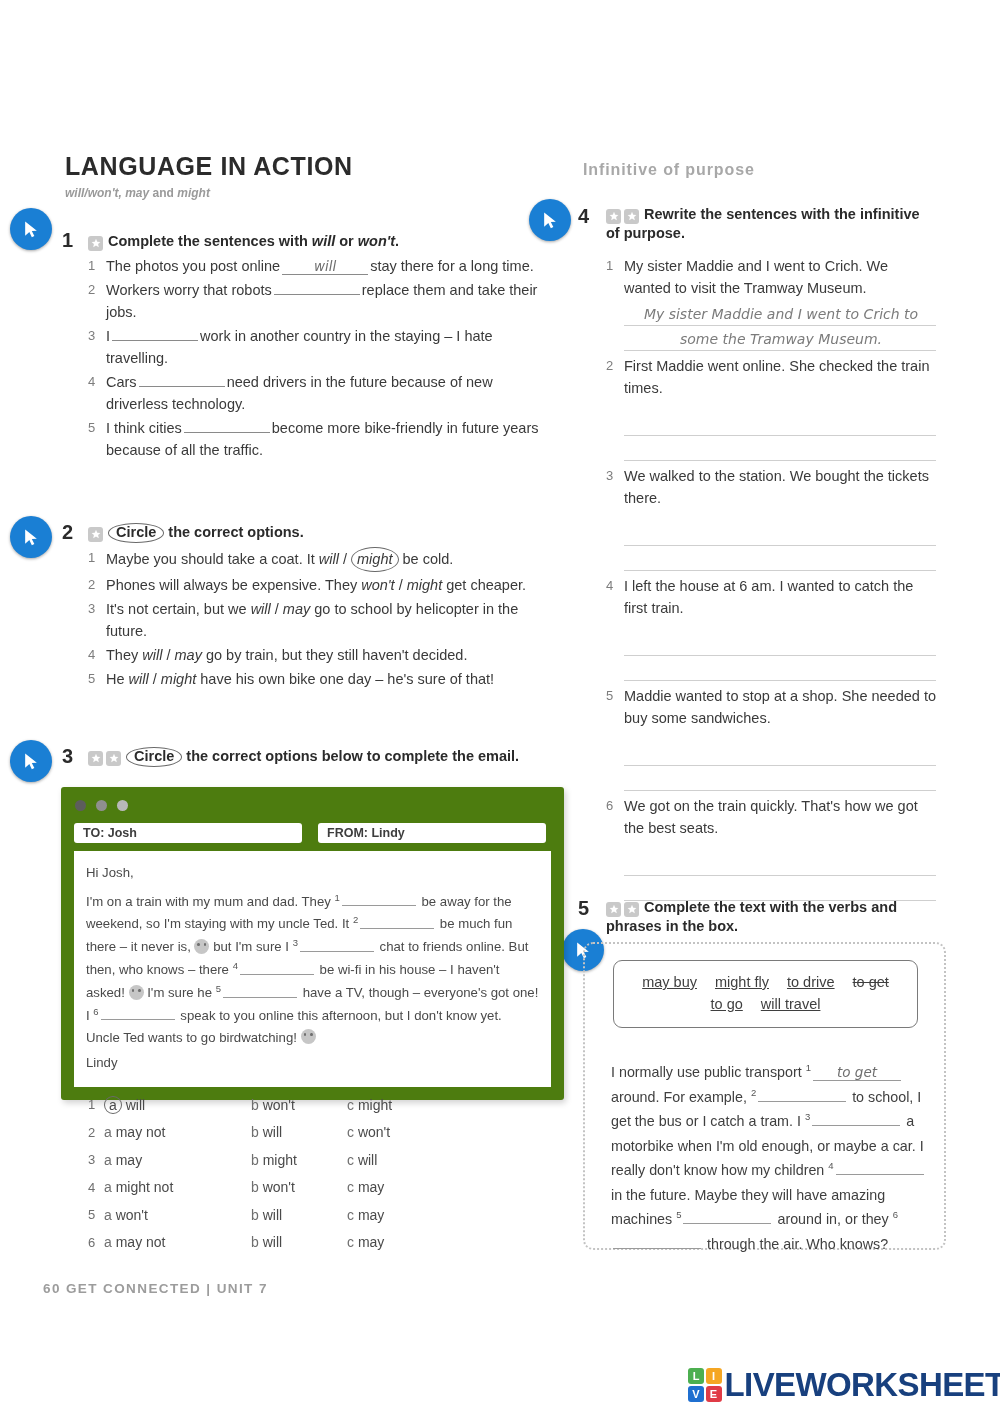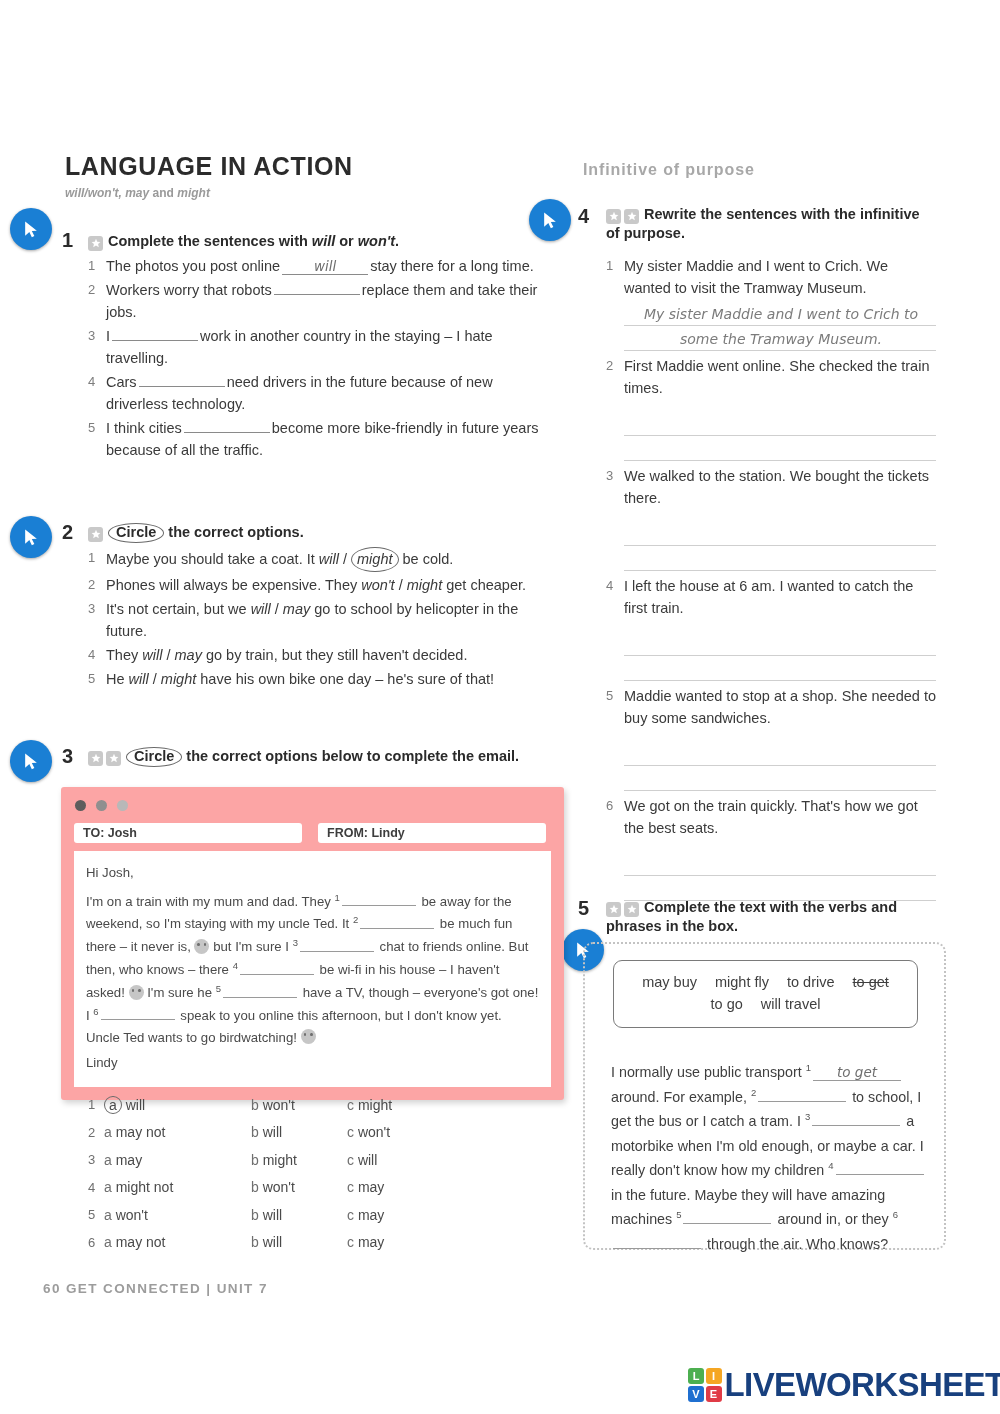--- a/index.html
+++ b/index.html
@@ -98,21 +98,21 @@
     border: 1.5px solid #6a6a6a;
     border-radius: 50%;
     padding: 0 5px 1px 5px;
   }
 
   
   .email {
     position: absolute;
     left: 61px; top: 787px;
     width: 503px;
-    background: #fca5a5;
+    background: #4d7c0f;
     border-radius: 3px;
     box-shadow: 2px 3px 6px rgba(0,0,0,.18);
     overflow: hidden;
   }
   .email-bar { height: 36px; display: flex; align-items: center; padding-left: 14px; gap: 10px; }
   .dot { width: 11px; height: 11px; border-radius: 50%; }
   .dot.d1 { background: #5d5d5d; }
   .dot.d2 { background: #8f8f8f; }
   .dot.d3 { background: #b8b8b8; }
   .email-fields { display: flex; gap: 16px; padding: 0 13px 8px 13px; }
@@ -185,21 +185,21 @@
     width: 305px;
     border: 1.6px solid #7a7a7a;
     border-radius: 9px;
     padding: 10px 12px 11px 12px;
     text-align: center;
     font-size: 14.5px;
     color: #3f3f3f;
     line-height: 1.55;
     background: #fff;
   }
-  .wordbox .w { margin: 0 9px; display: inline-block; }
+  .wordbox .w { margin: 0 9px; display: inline-block; text-decoration: underline; }
   .wordbox .strike { text-decoration: line-through; }
   .ex5-text {
     position: absolute;
     left: 611px; top: 1060px;
     width: 318px;
     font-size: 14.3px;
     line-height: 1.72;
     color: #3f3f3f;
   }
   .ex5-text .blank { min-width: 88px; border-bottom: 1px solid #9a9a9a; }

